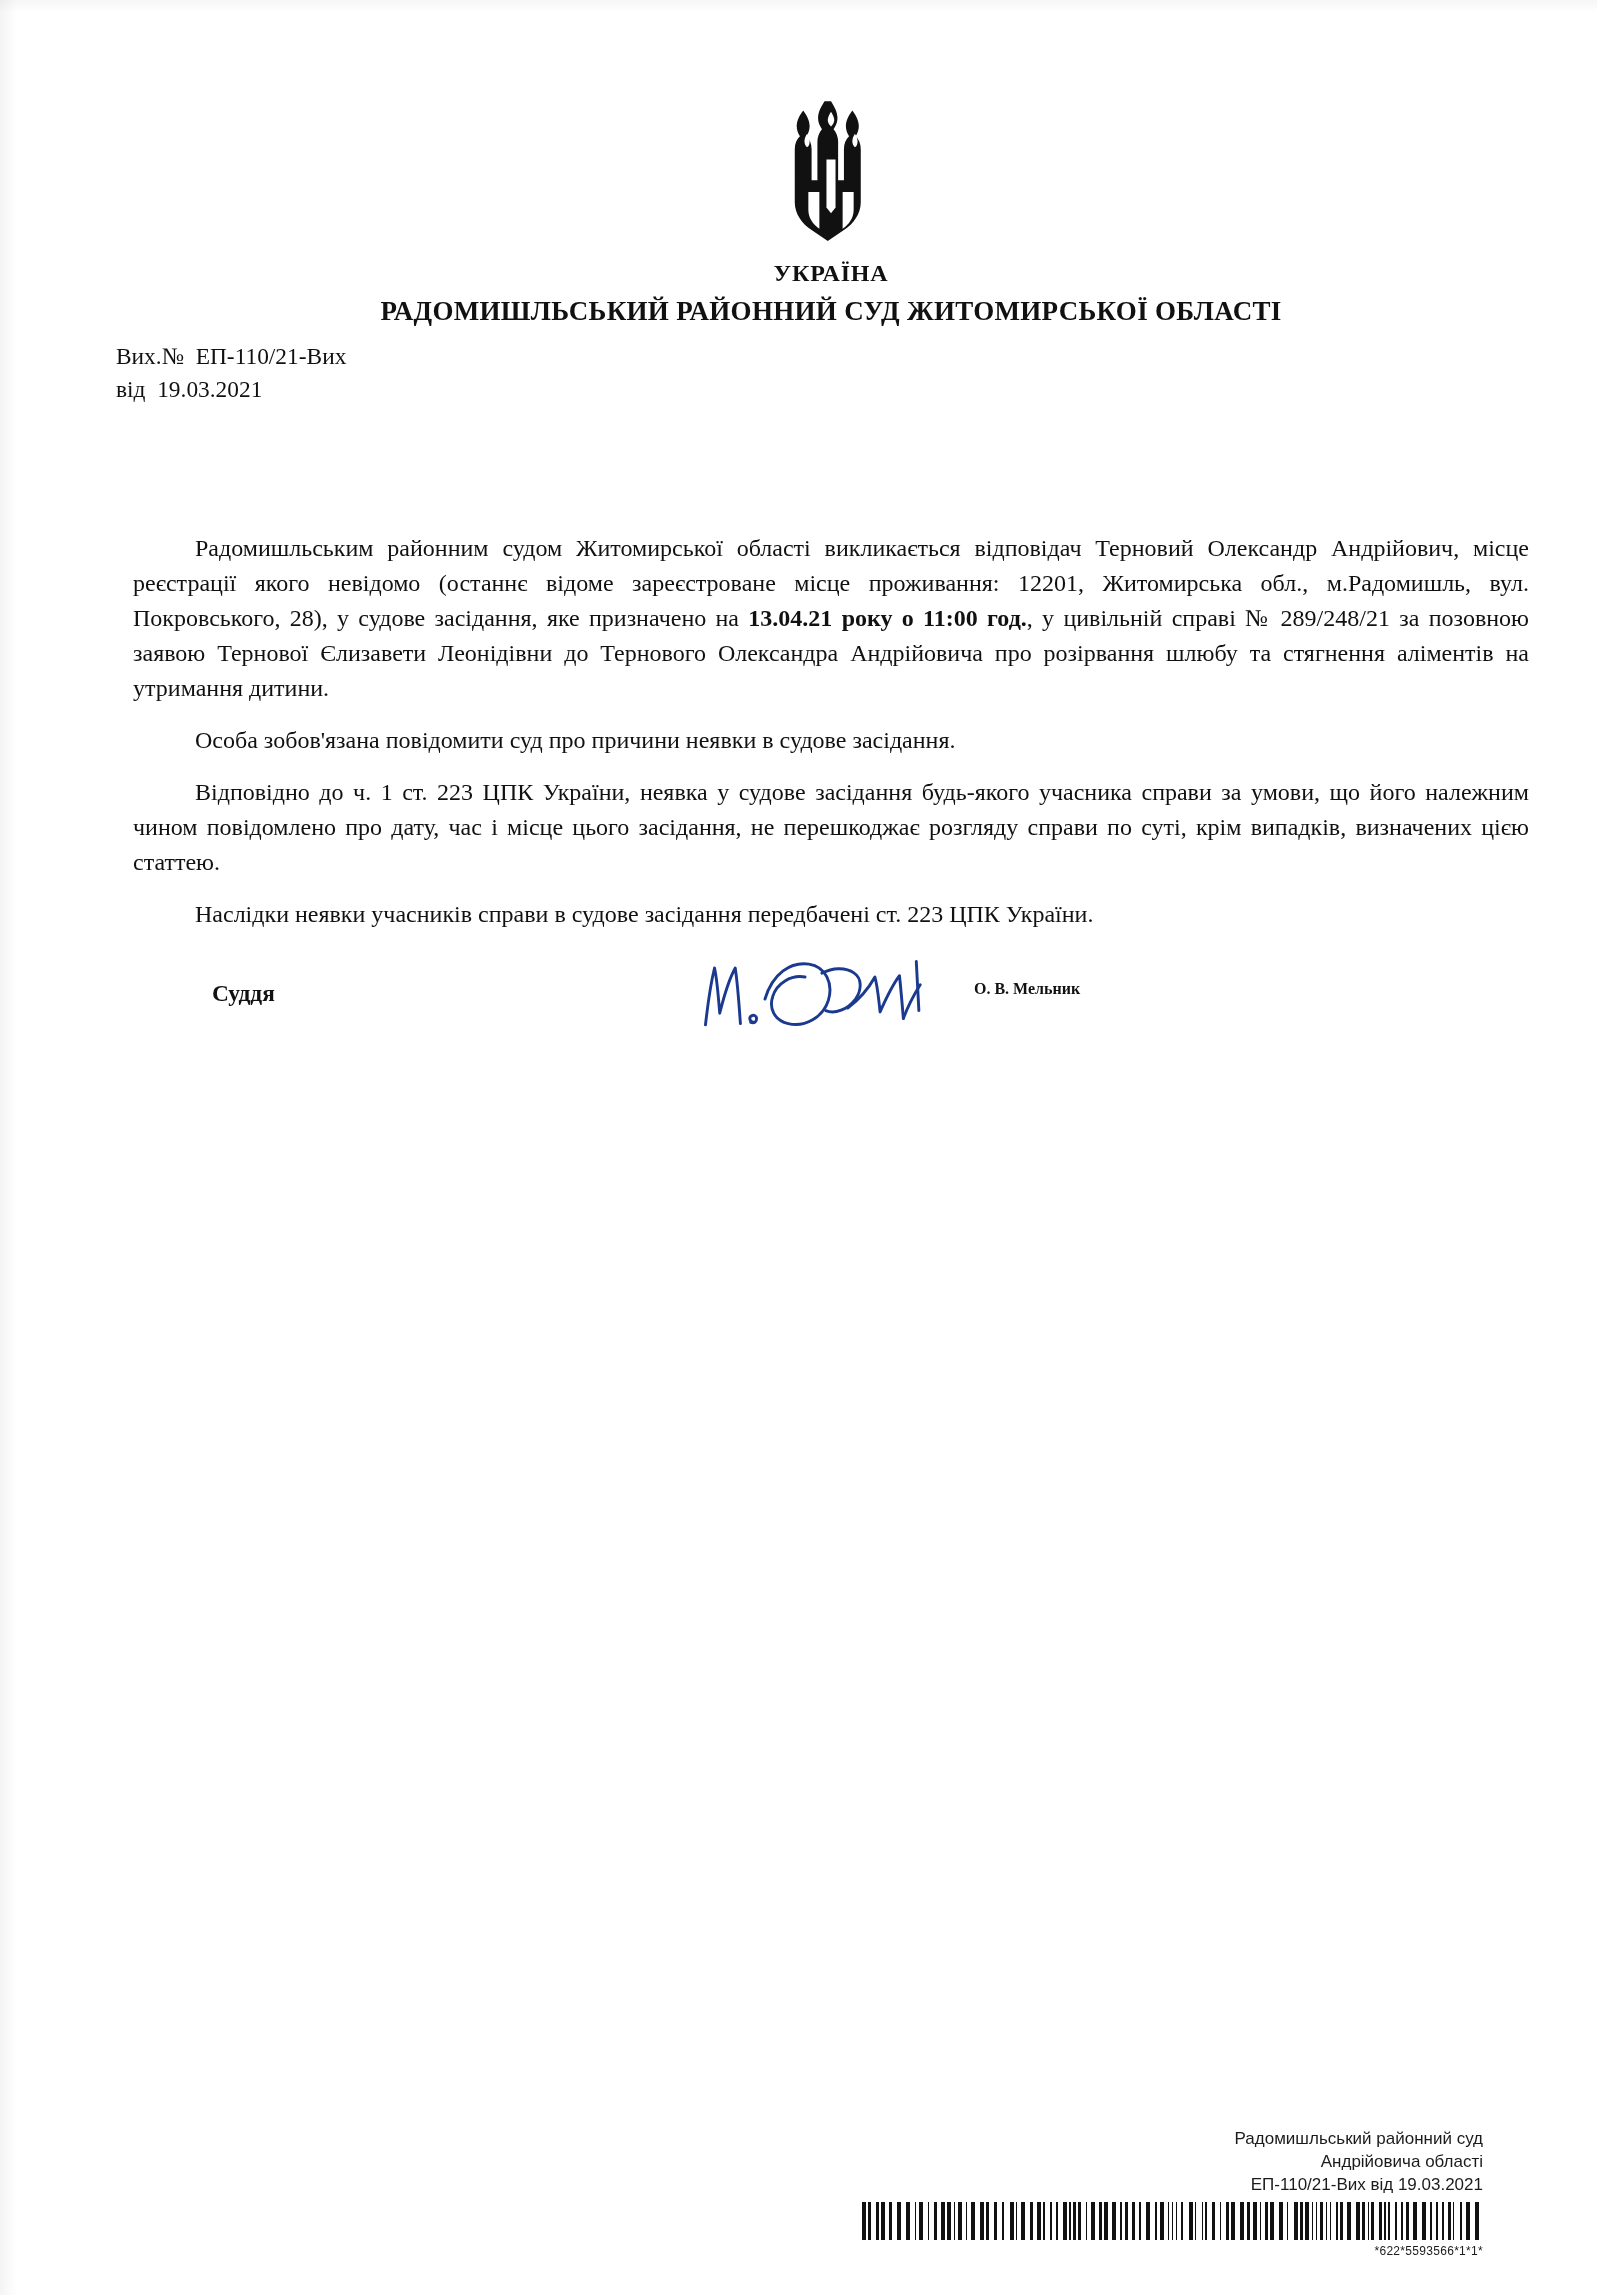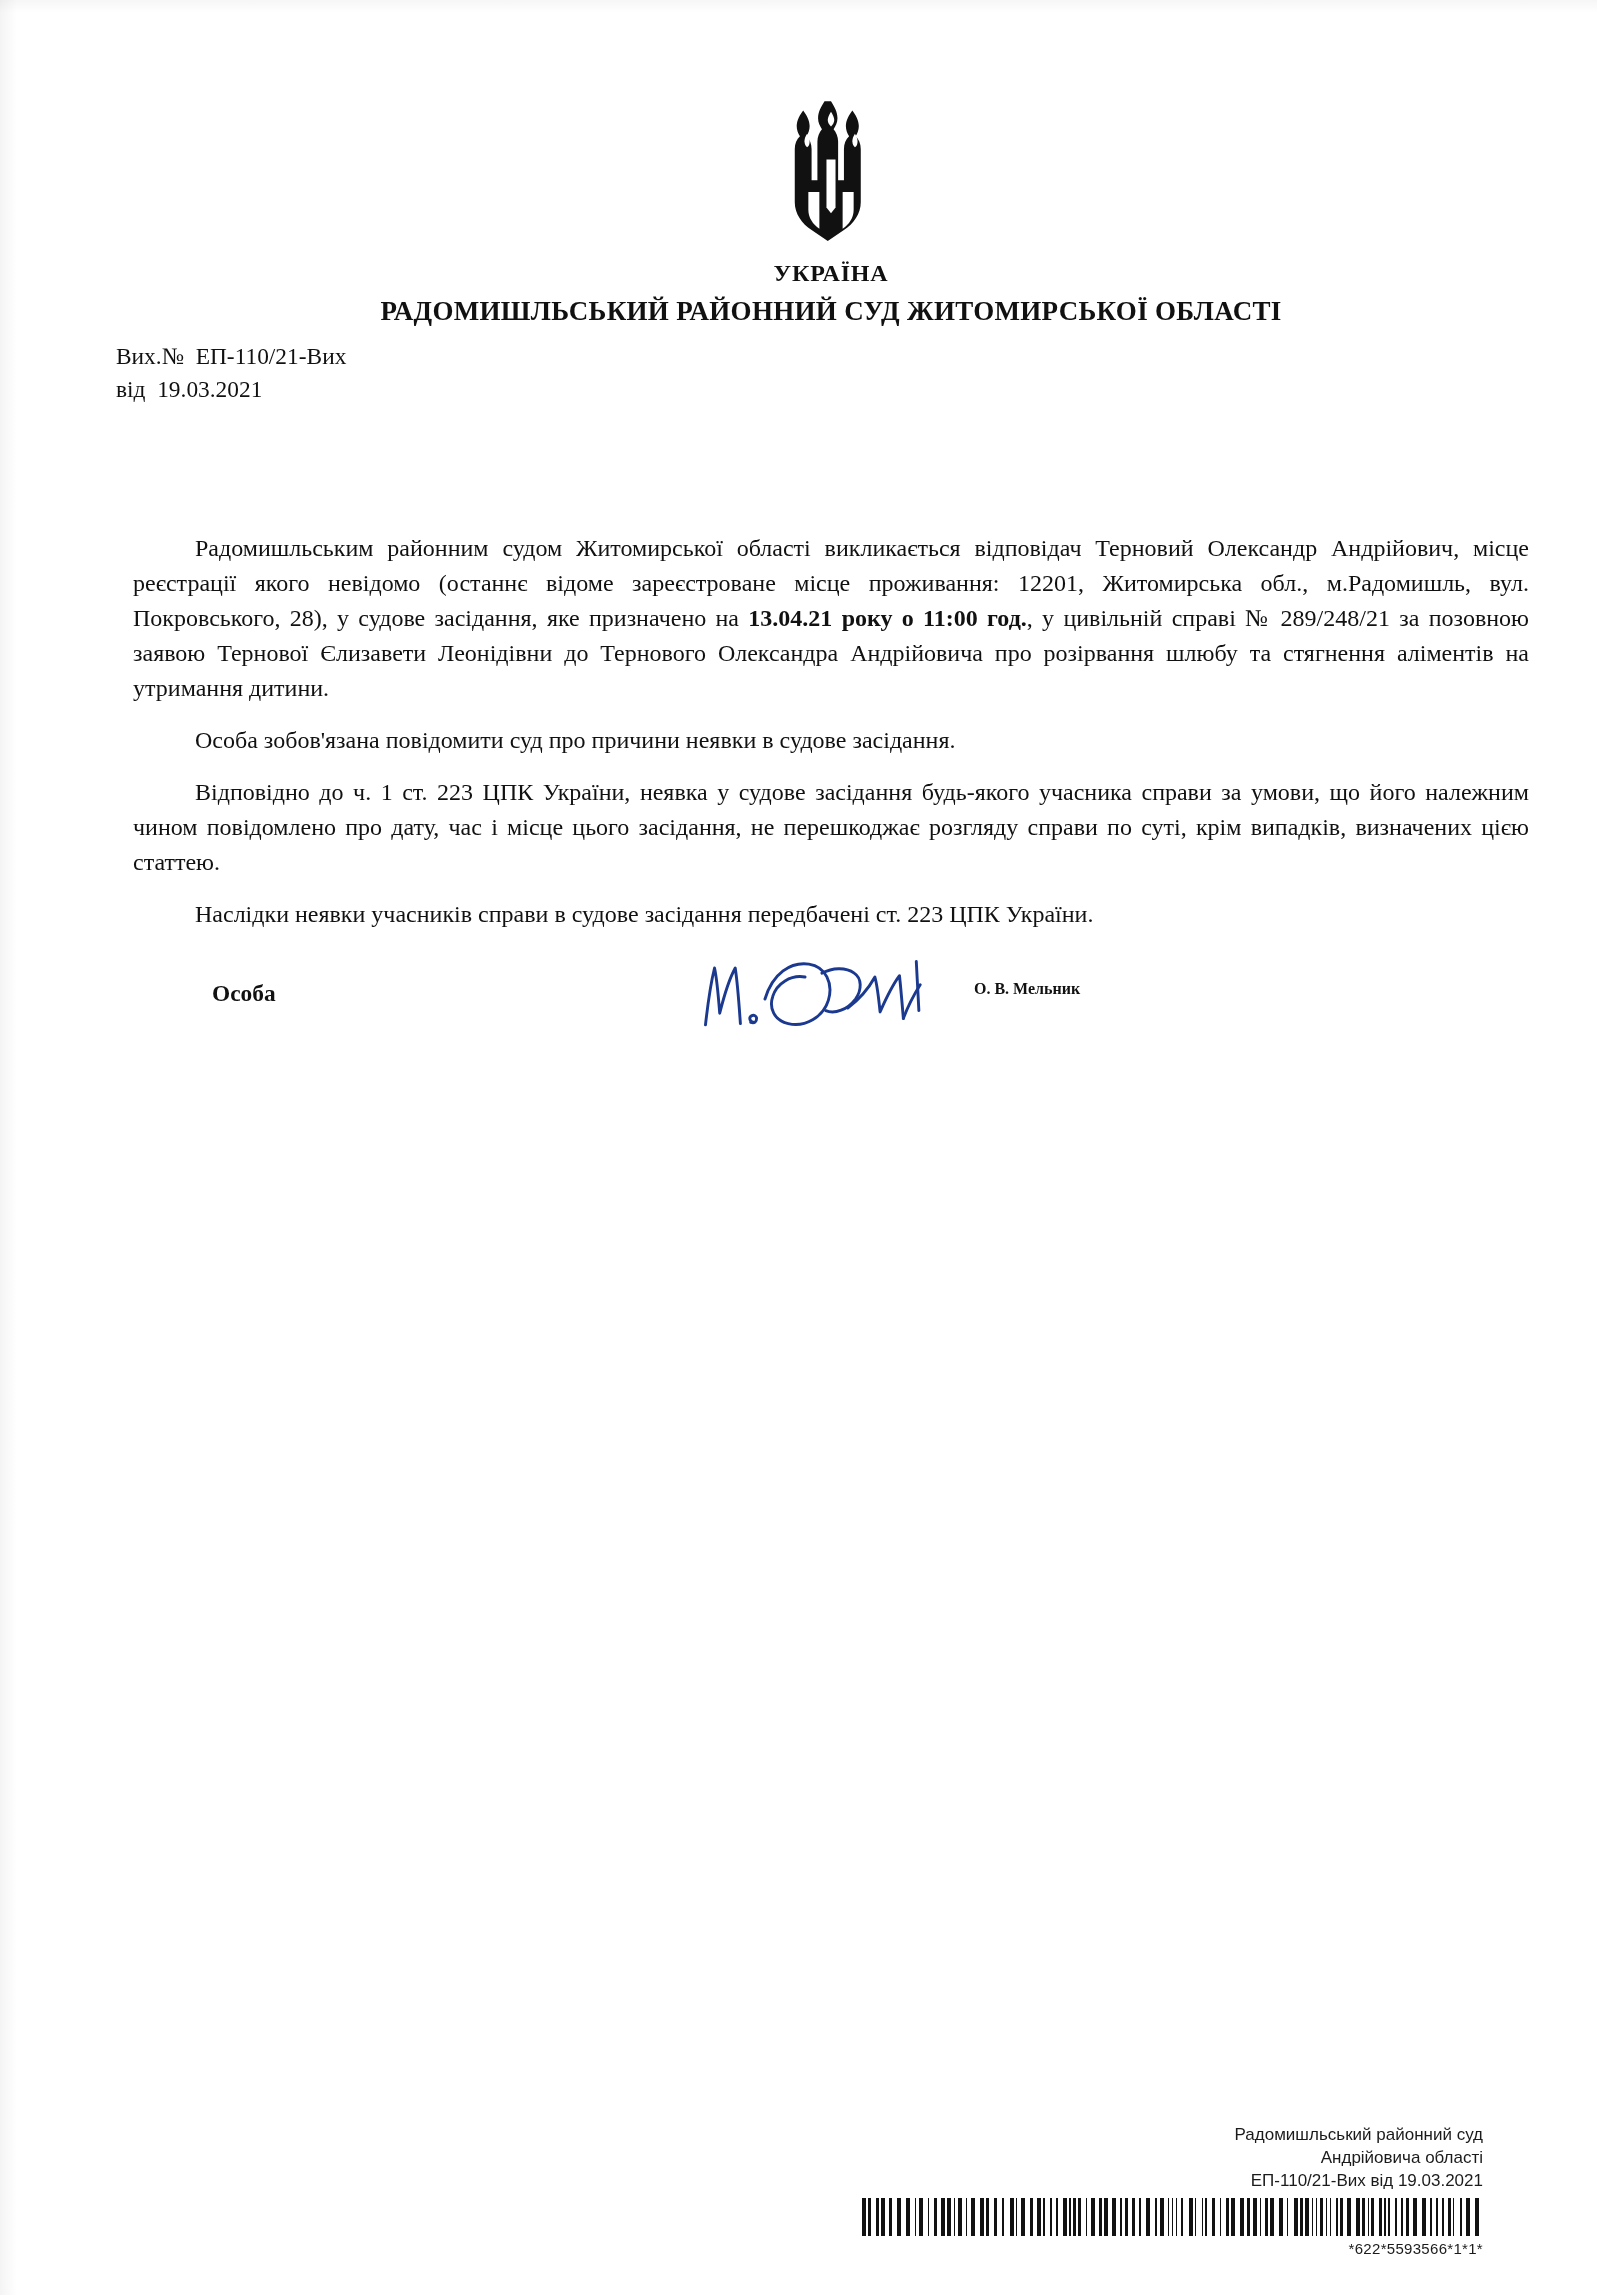--- a/index.html
+++ b/index.html
@@ -158,21 +158,21 @@
     gap: 0;
   }
   .barcode i {
     display: block;
     height: 100%;
     background: #111;
   }
   .barcode-text {
     margin-top: 2.6px;
     font-family: "Liberation Sans", sans-serif;
-    font-size: 15px;
+    font-size: 12px;
     letter-spacing: 0.3px;
   }
 </style>
 </head>
 <body>
 
 <div class="page">
 
   <div class="scan-edge-left"></div>
   <div class="scan-edge-top"></div>
@@ -236,21 +236,21 @@
     </div>
 
     <div class="body-text">
       <p><span>Радомишльським районним судом Житомирської області викликається відповідач Терновий Олександр Андрійович, місце реєстрації якого невідомо (останнє відоме зареєстроване місце проживання: 12201, Житомирська обл., м.Радомишль, вул. Покровського, 28), у судове засідання, яке призначено на </span><b class="strong">13.04.21 року о 11:00 год.</b><span>, у цивільній справі № 289/248/21 за позовною заявою Тернової Єлизавети Леонідівни до Тернового Олександра Андрійовича про розірвання шлюбу та стягнення аліментів на утримання дитини.</span></p>
       <p>Особа зобов'язана повідомити суд про причини неявки в судове засідання.</p>
       <p>Відповідно до ч. 1 ст. 223 ЦПК України, неявка у судове засідання будь-якого учасника справи за умови, що його належним чином повідомлено про дату, час і місце цього засідання, не перешкоджає розгляду справи по суті, крім випадків, визначених цією статтею.</p>
       <p>Наслідки неявки учасників справи в судове засідання передбачені ст. 223 ЦПК України.</p>
     </div>
 
     <div class="sig-row">
-      <div class="sig-label">Особа</div>
+      <div class="sig-label">Суддя</div>
       <svg class="sig-mark" viewBox="0 0 400 150" aria-hidden="true">
         <g fill="none" stroke="#1b3a8f" stroke-width="4.5" stroke-linecap="round" stroke-linejoin="round">
           <path d="M26 122 C30 86 34 58 40 34 C44 52 46 78 48 104 C54 80 62 52 72 34 C76 60 78 92 80 120"></path>
           <path d="M96 118 c6 2 9 -1 9 -6 c0 -4 -4 -6 -8 -4 c-4 2 -3 9 3 10"></path>
           <path d="M118 82 C130 42 158 24 186 28 C212 32 224 58 216 84 C208 110 180 126 154 120 C132 115 124 96 130 78 C136 58 158 44 180 48"></path>
           <path d="M206 42 C222 34 242 32 256 42 C268 50 268 68 258 82 C246 98 226 106 212 100"></path>
           <path d="M246 96 C262 84 278 66 288 48 C292 62 294 82 296 102 C304 84 314 62 326 46 C328 64 330 88 332 112"></path>
           <path d="M332 112 C338 96 348 76 358 60"></path>
           <path d="M352 24 L356 100"></path>
         </g>

